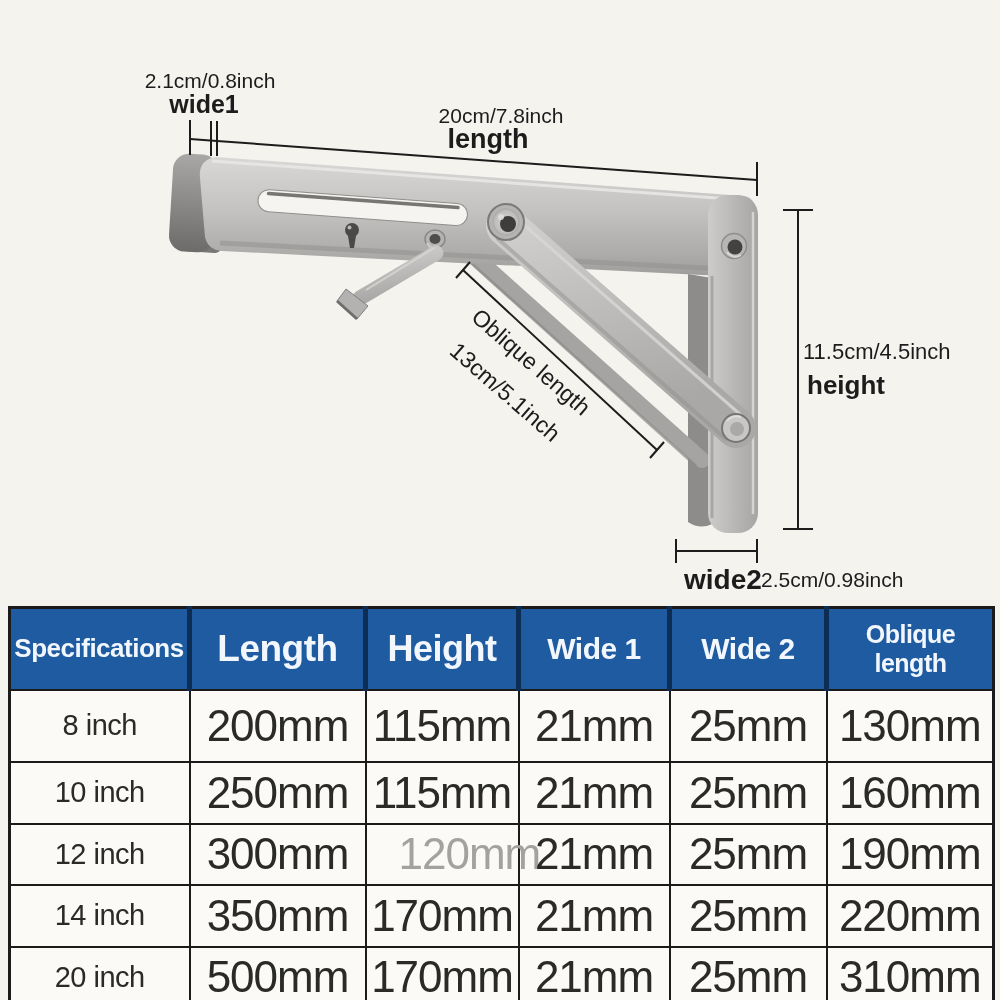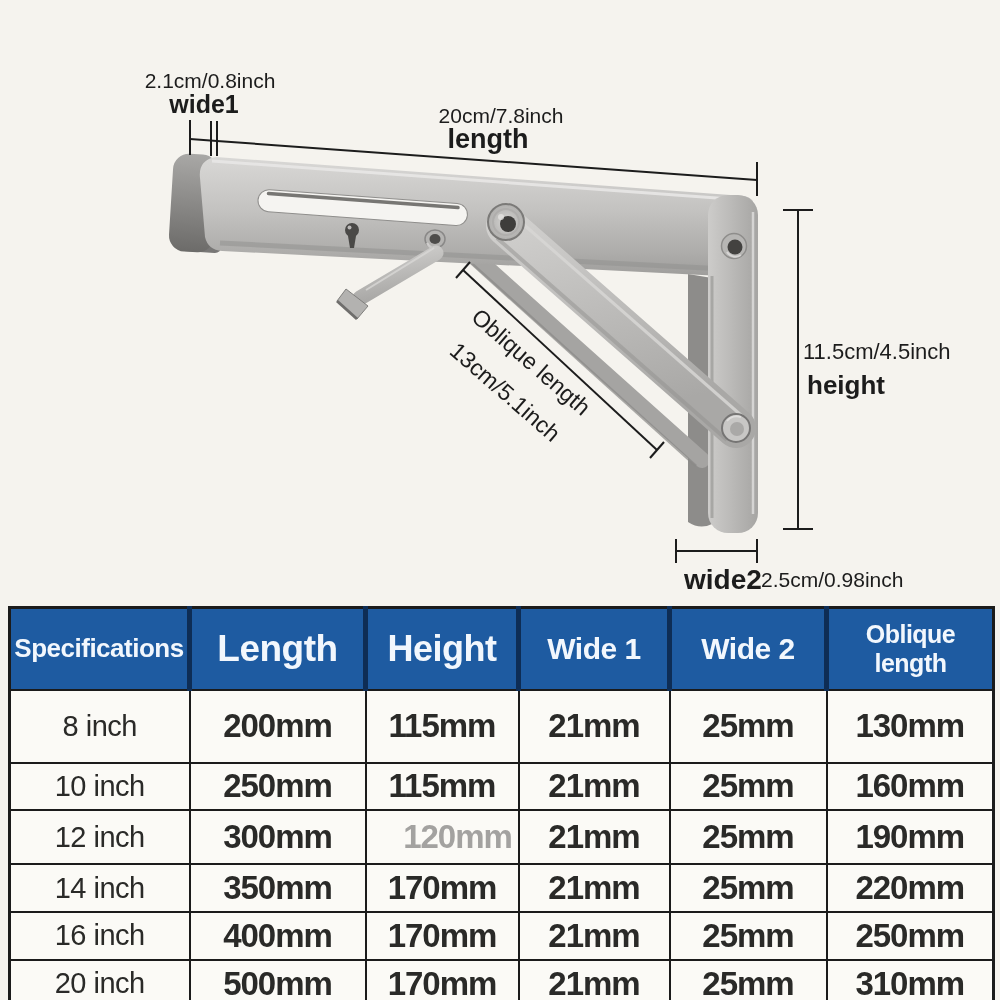--- a/index.html
+++ b/index.html
@@ -24,21 +24,21 @@
      text-align:center;vertical-align:middle;letter-spacing:-0.5px;}
   th:first-child{border-left:2.5px solid var(--tbl-border,#1b1b1b);}
   thead tr{height:82px;}
   th:nth-child(1){font-size:26px;}
   th:nth-child(2){font-size:37px;}
   th:nth-child(3){font-size:36px;}
   th:nth-child(4){font-size:30px;}
   th:nth-child(5){font-size:30px;}
   th:nth-child(6){font-size:25px;}
   td{border:2.5px solid var(--tbl-border,#1b1b1b);text-align:center;vertical-align:middle;
-     color:var(--tbl-text,#2a2a28);font-size:33px;letter-spacing:-1px;font-weight:bold;}
+     color:var(--tbl-text,#2a2a28);font-size:44px;letter-spacing:-1px;}
   td:first-child{font-size:29px;letter-spacing:-0.5px;font-weight:500;}
   td.muted{color:var(--tbl-muted_text,#a3a2a0);padding-left:32px;}
   tbody tr:nth-child(1){height:64px;}
   tbody tr:nth-child(2){height:33px;}
   tbody tr:nth-child(3){height:47px;}
   tbody tr:nth-child(4){height:42px;}
   tbody tr:nth-child(5){height:42px;}
   tbody tr:nth-child(6){height:42px;}
   tbody tr:nth-child(7){height:44px;}
 </style>
@@ -238,28 +238,20 @@
         </tr>
         <tr>
           <td>14 inch</td>
           <td>350mm</td>
           <td>170mm</td>
           <td>21mm</td>
           <td>25mm</td>
           <td>220mm</td>
         </tr>
         <tr>
-          <td>16 inch</td>
-          <td>400mm</td>
-          <td>170mm</td>
-          <td>21mm</td>
-          <td>25mm</td>
-          <td>250mm</td>
-        </tr>
-        <tr>
           <td>20 inch</td>
           <td>500mm</td>
           <td>170mm</td>
           <td>21mm</td>
           <td>25mm</td>
           <td>310mm</td>
         </tr>
       </tbody>
   </table>
 

